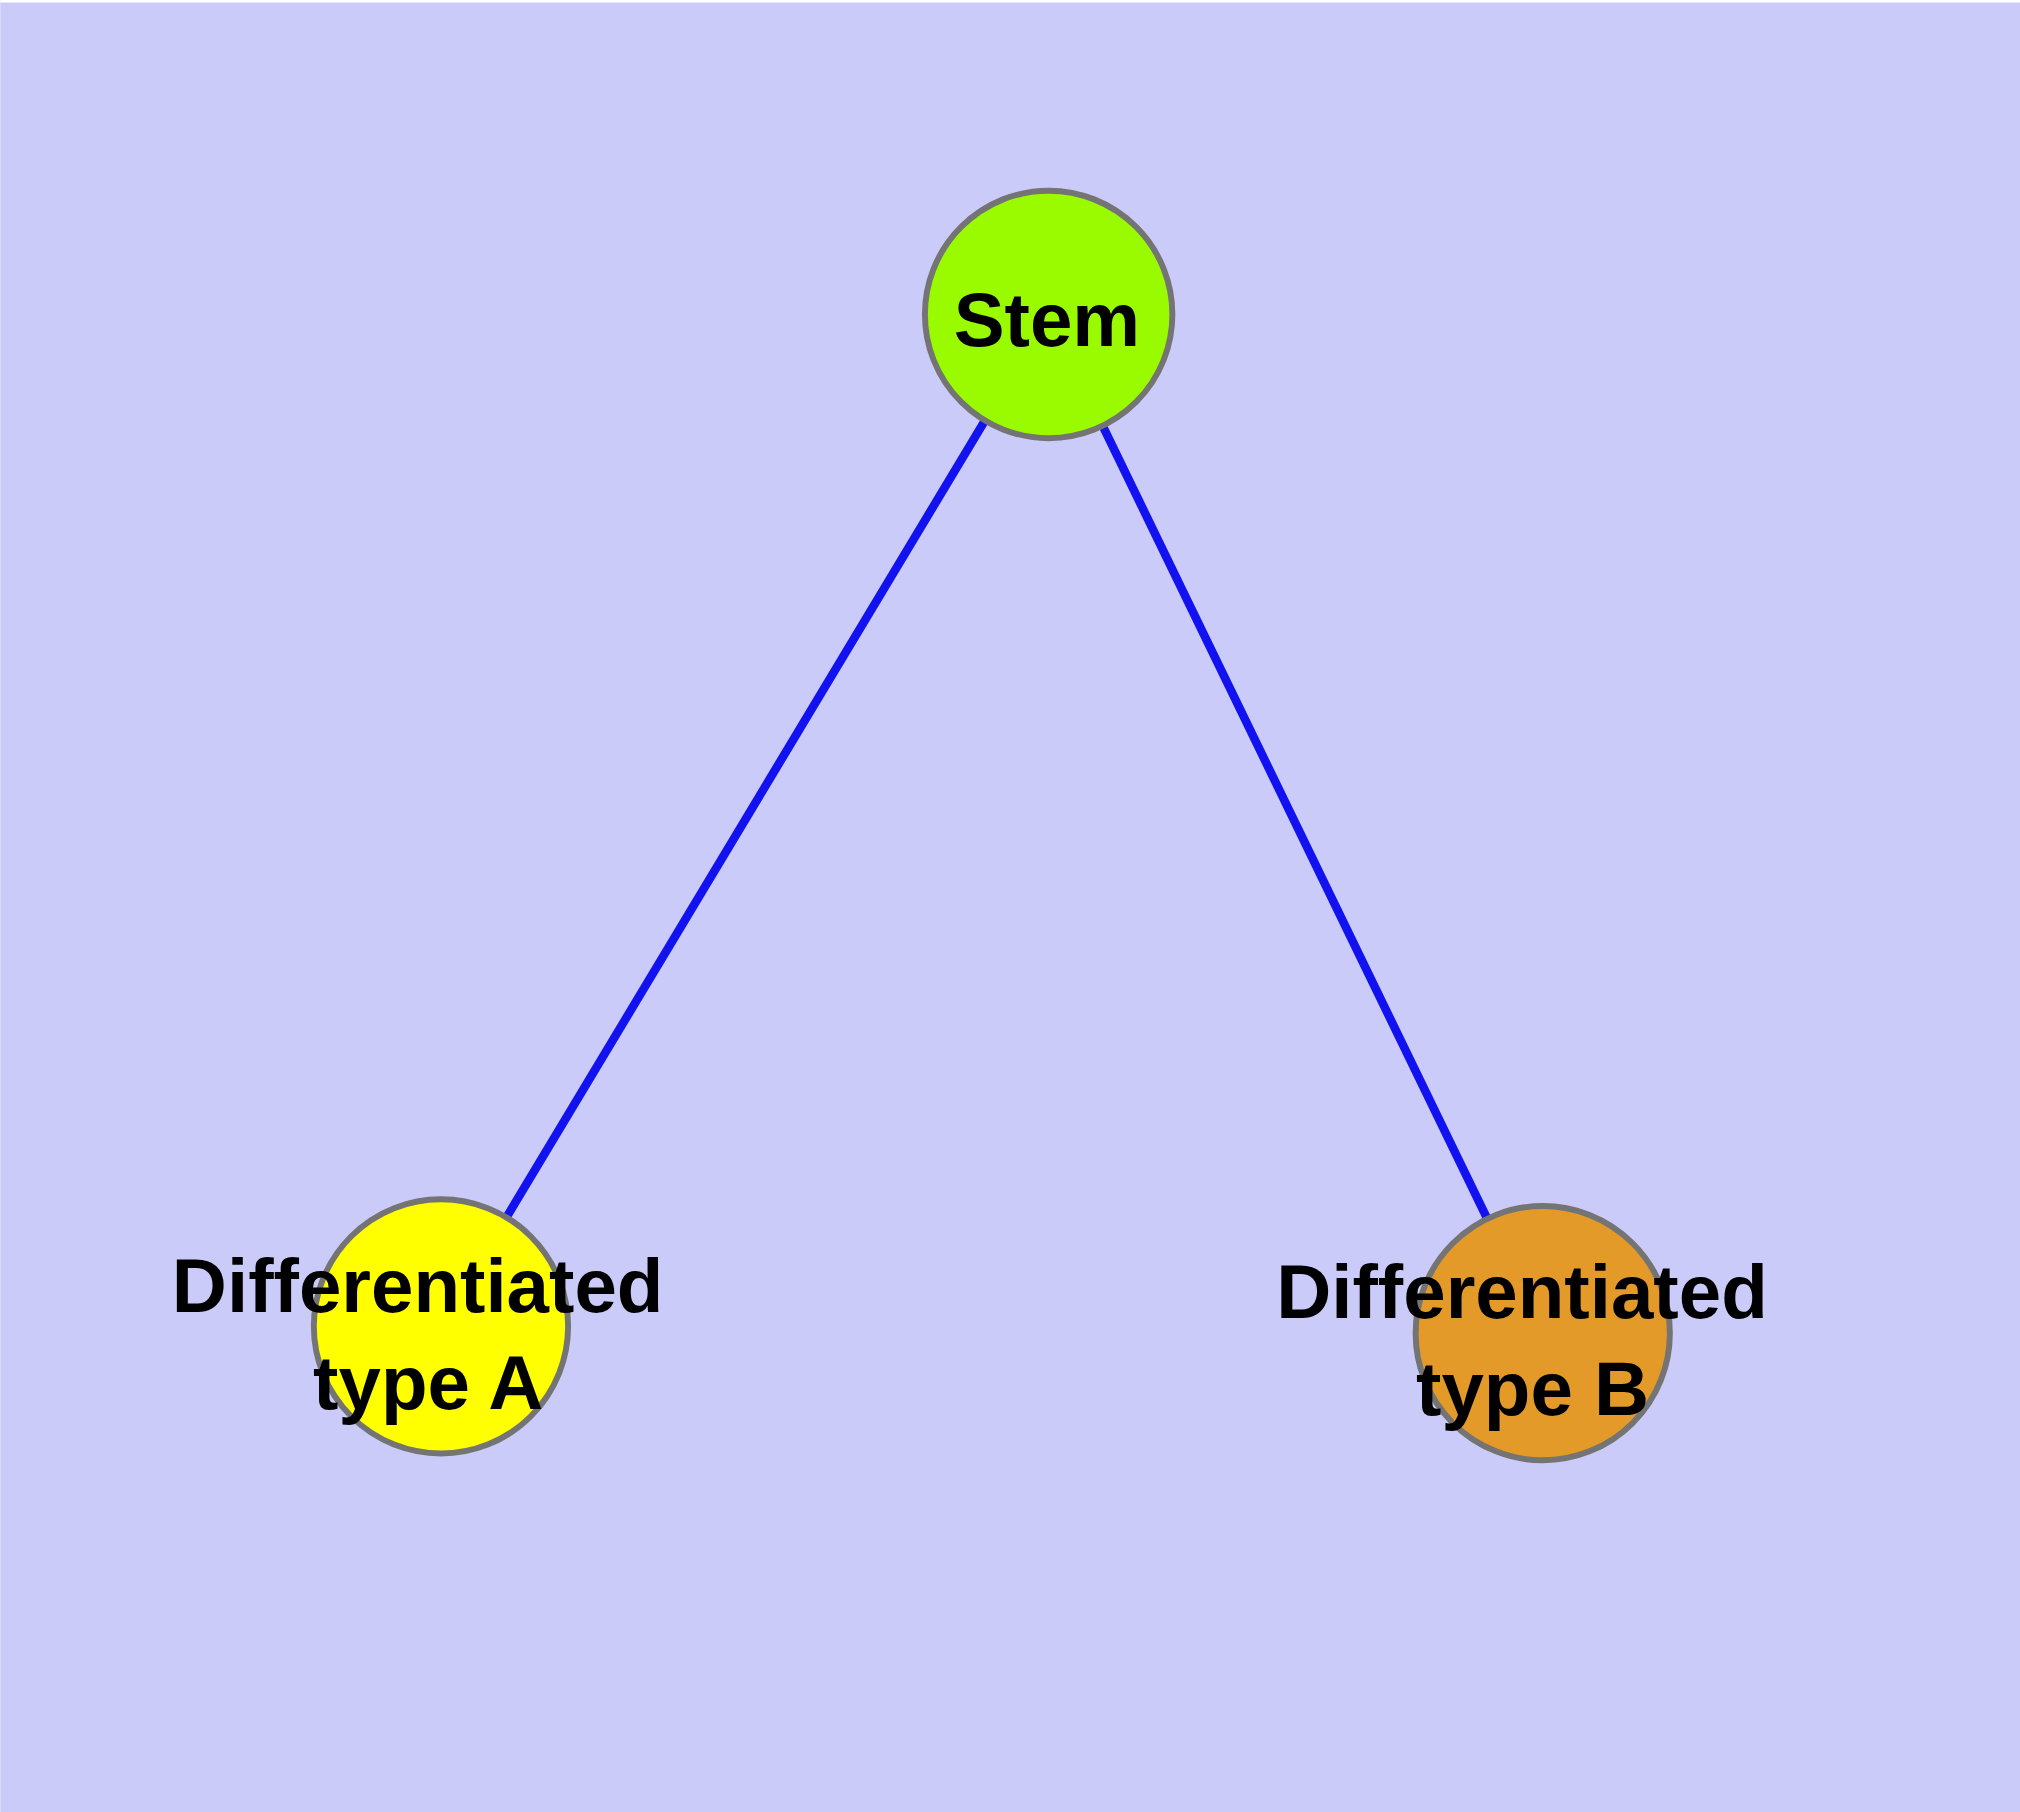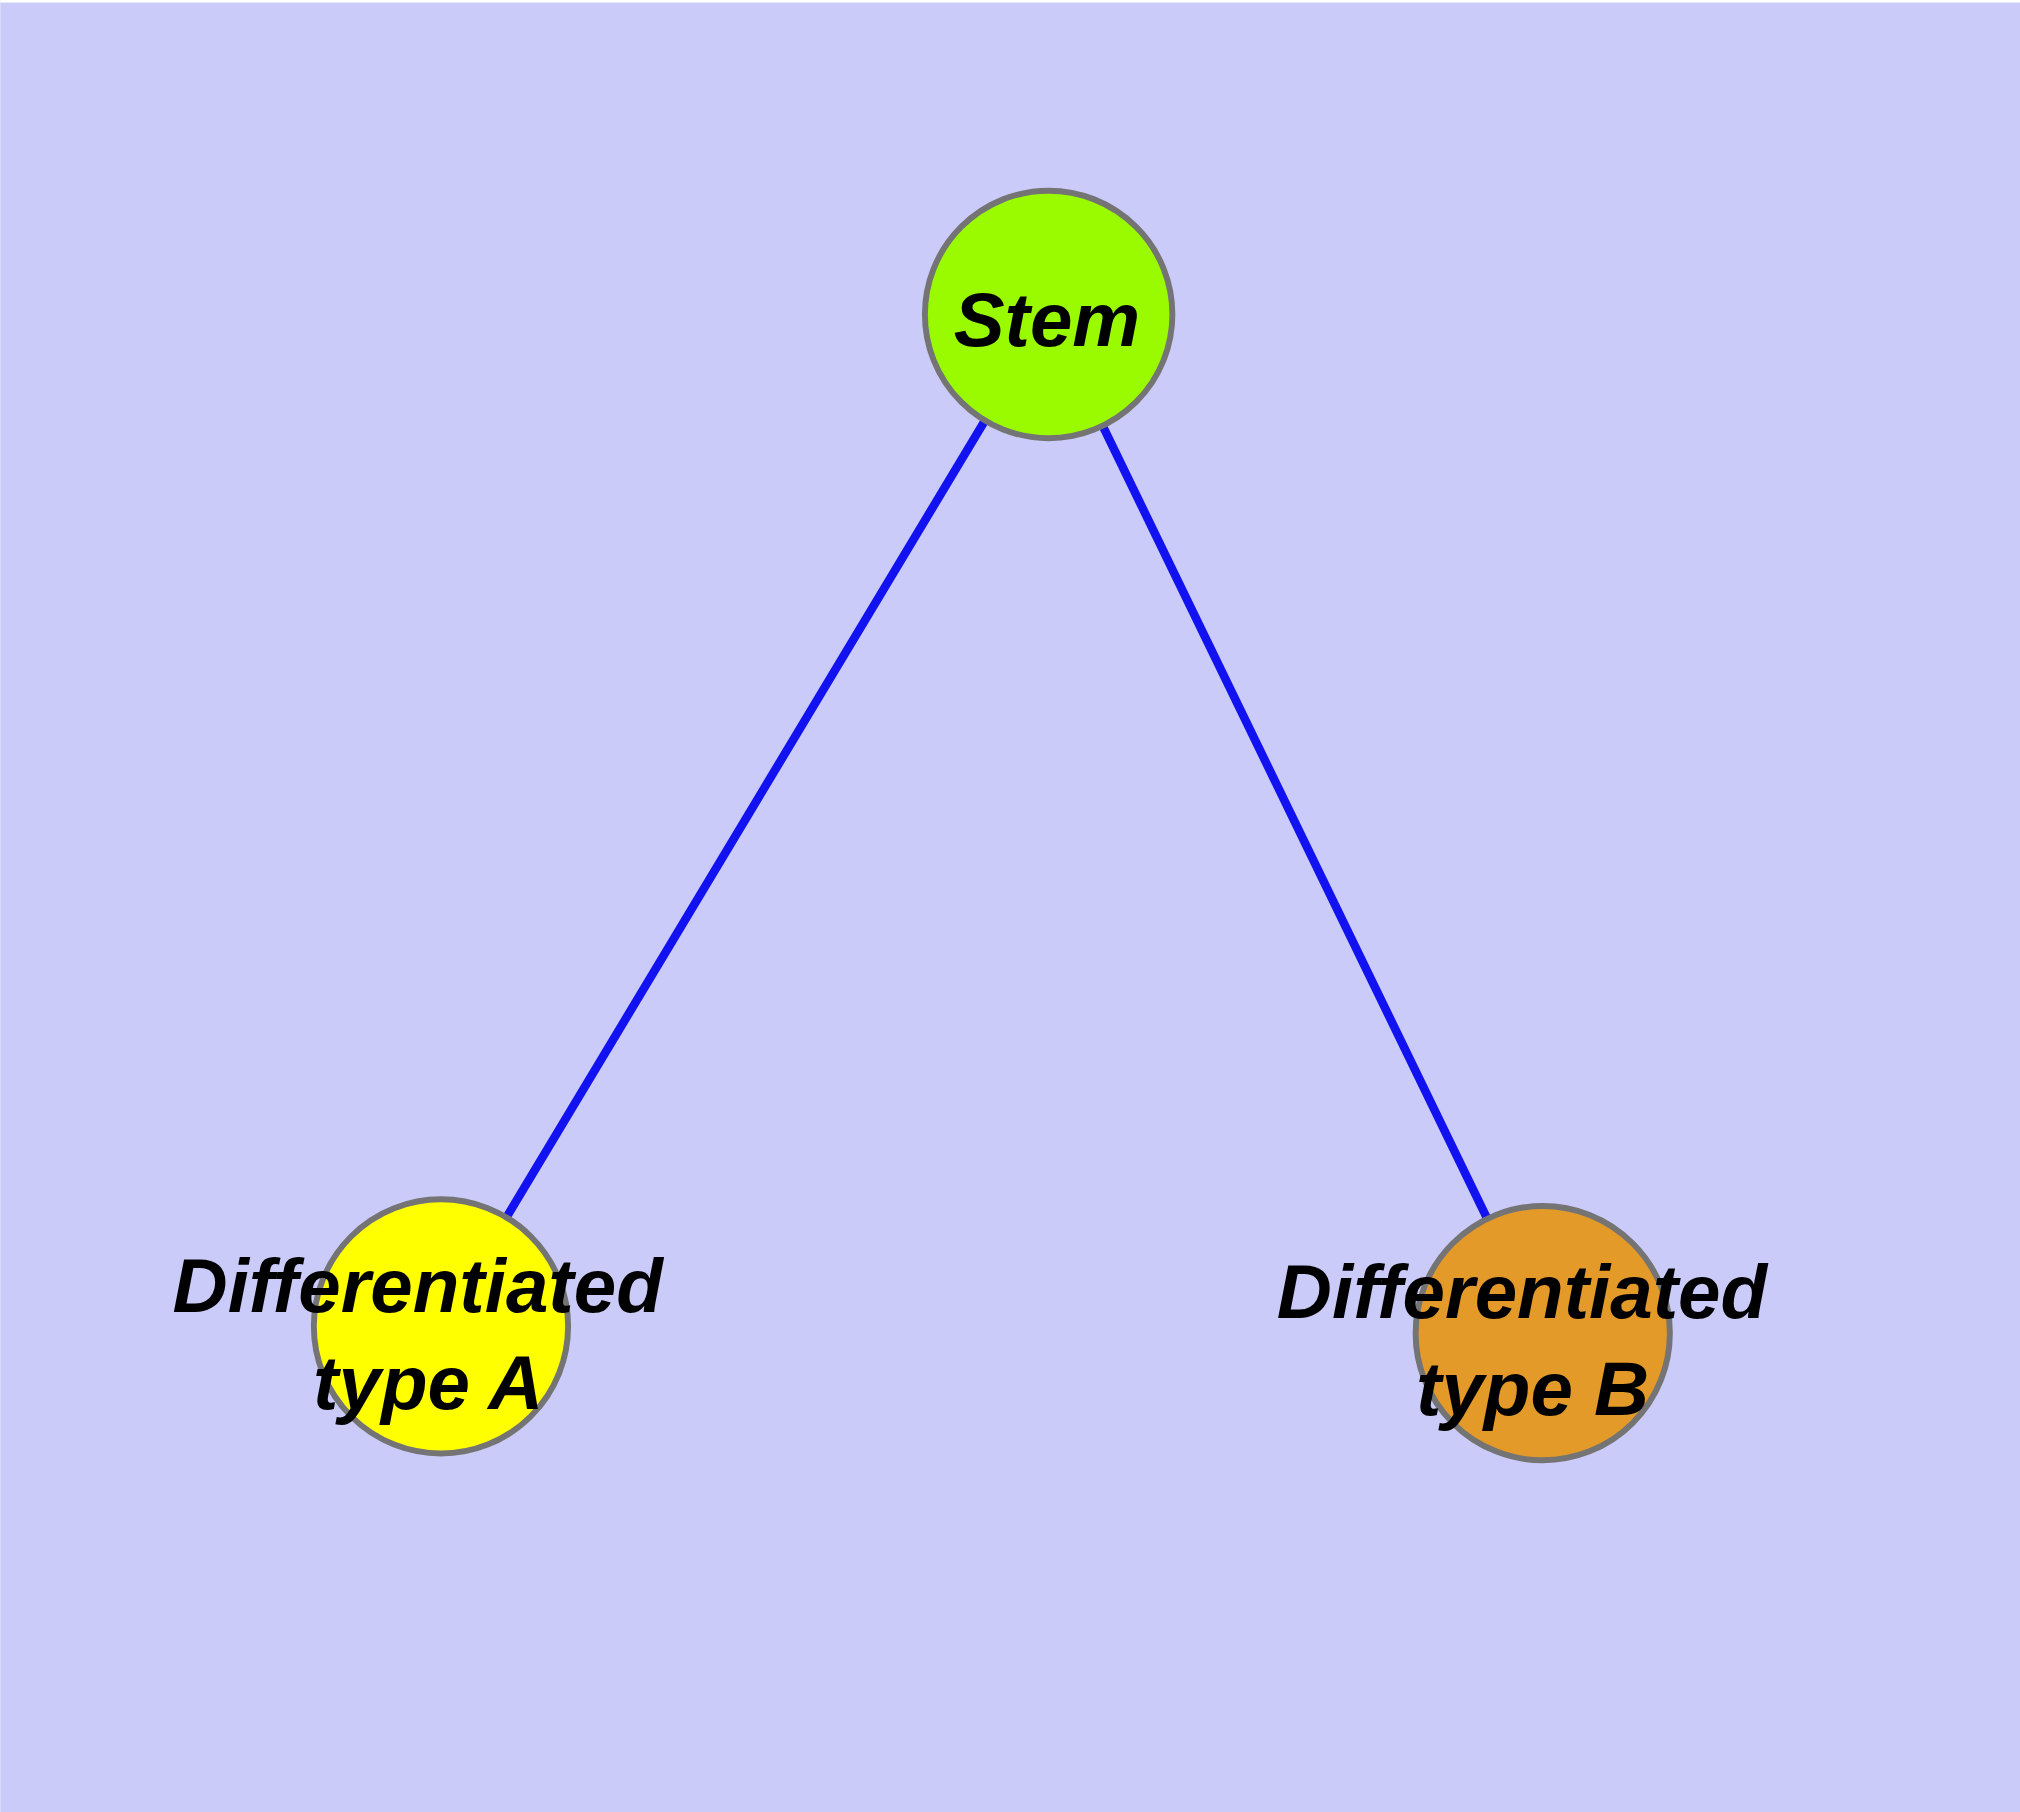--- a/index.html
+++ b/index.html
@@ -7,21 +7,20 @@
     padding: 0;
     width: 2021px;
     height: 1812px;
     overflow: hidden;
     background: #ffffff;
   }
   .canvas {
     position: relative;
     width: 2021px;
     height: 1812px;
-    font-style: italic;
   }
   svg { display: block; }
   .edge {
     stroke-width: 10;
     stroke-linecap: butt;
     fill: none;
   }
   .node-circle {
     stroke: #747474;
     stroke-width: 7;

